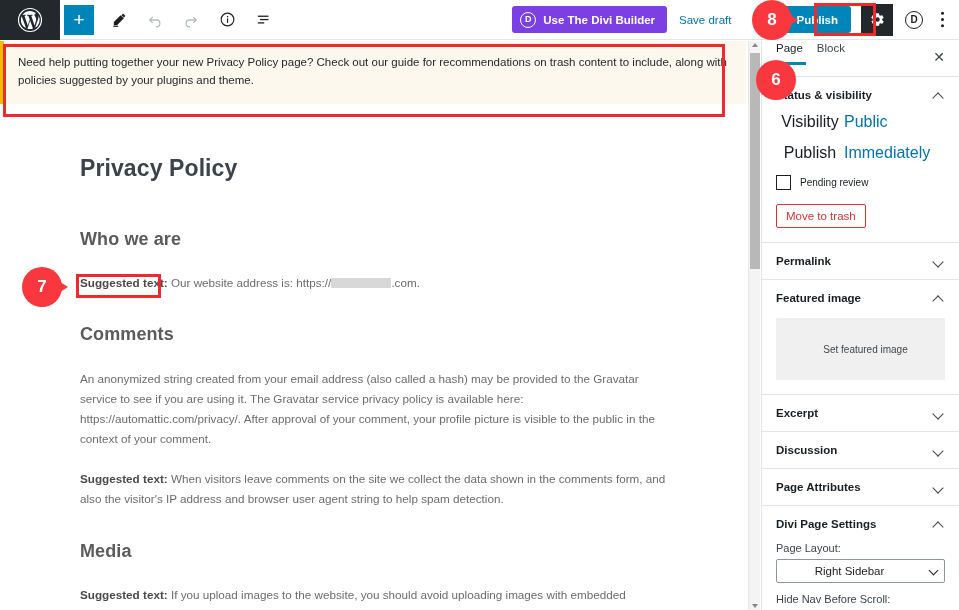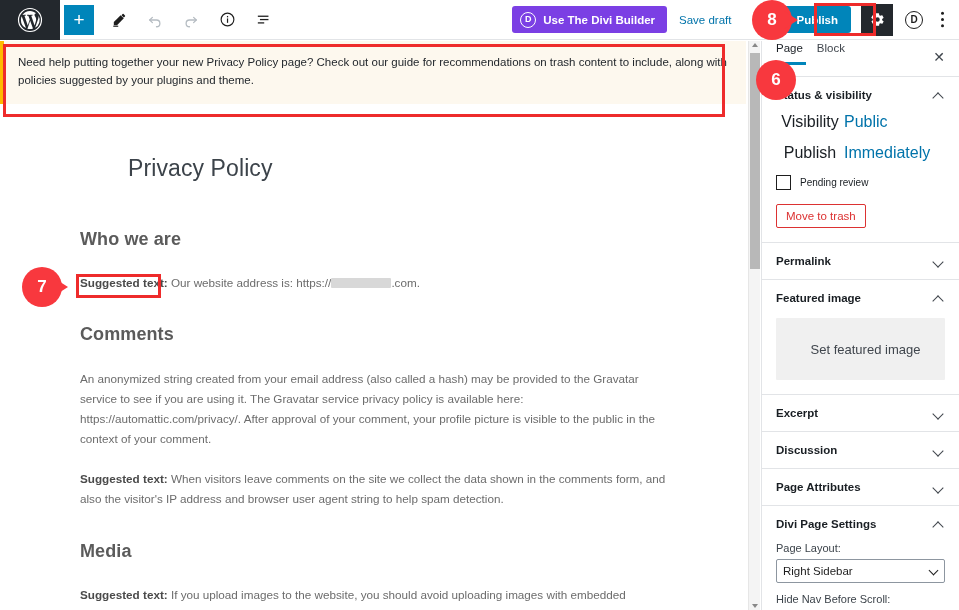--- a/index.html
+++ b/index.html
@@ -91,22 +91,22 @@
     border:3px solid #ee2b2b; pointer-events:none;
   }
 
   
   .canvas {
     position:absolute; top:126px; left:0; width:746px; height:484px;
     background:#fff; overflow:hidden;
   }
   .doc { padding:28px 78px 0 80px; }
   .doc h1 {
-    font-size:23px; font-weight:400; color:#3c434a; line-height:1.3;
-    margin-bottom:44px; letter-spacing:0.1px;margin-left:48px;
+    font-size:23px; font-weight:700; color:#3c434a; line-height:1.3;
+    margin-bottom:44px; letter-spacing:0.1px;
   }
   .doc h2 {
     font-size:18px; font-weight:600; color:#5b5b5b; line-height:1.3;
     margin-bottom:22px; letter-spacing:0.1px;
   }
   .doc h2.h2-tight { margin-top:30px; }
   .doc p {
     font-size:11.7px; color:#6c6c6c; line-height:1.72; margin-bottom:20px;
   }
   .doc p b { color:#4a4a4a; font-weight:bold; }
@@ -187,29 +187,30 @@
     cursor:pointer; flex:0 0 15px;
   }
   .sb-check-label { font-size:10px; color:#191e23; }
   .trash-btn {
     border:1px solid #dc3232; color:#dc3232; background:#fff;
     border-radius:2px; font-size:11.5px; padding:5px 9px; cursor:pointer;
   }
   .featured-box {
     background:#f0f0f0; height:62px; border-radius:1px;
     display:flex; align-items:center; justify-content:center;
-    font-size:13px; color:#40464d; cursor:pointer; margin-top:2px;padding-left:10px;
+    font-size:10px; color:#40464d; cursor:pointer; margin-top:2px;padding-left:10px;
   }
   .sb-sublabel { font-size:11px; color:#3c434a; margin-bottom:5px; }
   .sb-select {
     width:100%; height:24px; border:1px solid #8d96a0; border-radius:2px;
     background:#fff; font-size:11.5px; color:#1e1e1e;
     padding:0 28px 0 6px; cursor:pointer;
     appearance:none; -webkit-appearance:none;
     font-family:"Liberation Sans", sans-serif;
+    text-align:center;
   }
   .select-wrap { position:relative; }
   .select-wrap .chev-sm {
     position:absolute; right:7px; top:8px; width:8px; height:8px; pointer-events:none;
   }
   .select-wrap .chev-sm::before {
     content:""; position:absolute; left:0; top:0;
     width:6px; height:6px; border-right:1.4px solid #1e1e1e; border-bottom:1.4px solid #1e1e1e;
     transform: rotate(45deg);
   }

